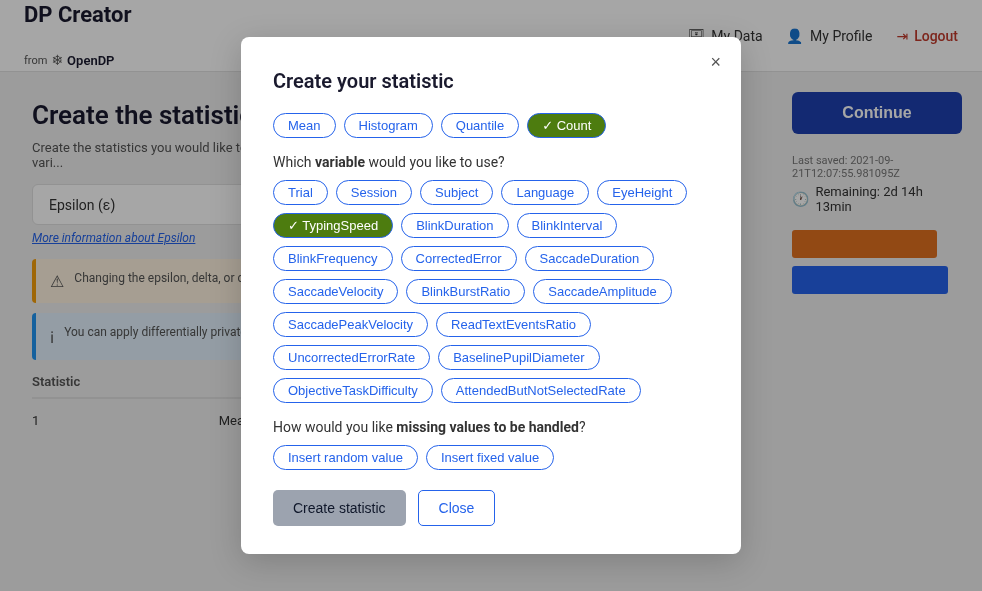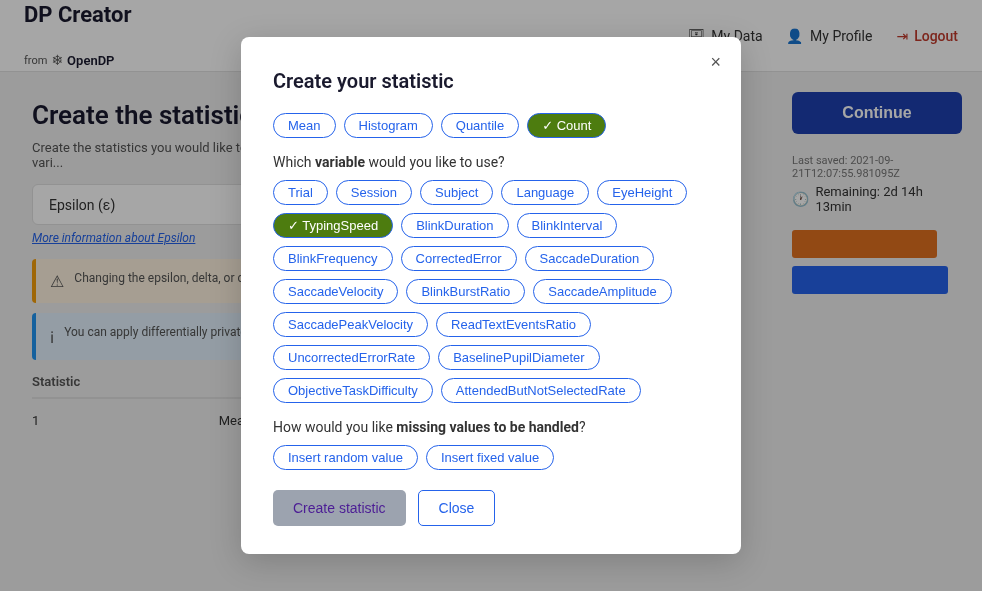--- a/index.html
+++ b/index.html
@@ -152,21 +152,21 @@
       color: #fff;
     }
 
     .modal-actions {
       display: flex;
       gap: 12px;
       margin-top: 20px;
     }
     .btn-create {
       background: #9ca3af;
-      color: #4c1d95;
+      color: #0f172a;
       border: none;
       border-radius: 5px;
       padding: 9px 20px;
       font-size: 14px;
       cursor: pointer;
     }
     .btn-close {
       background: #fff;
       color: #2563eb;
       border: 1.5px solid #2563eb;

